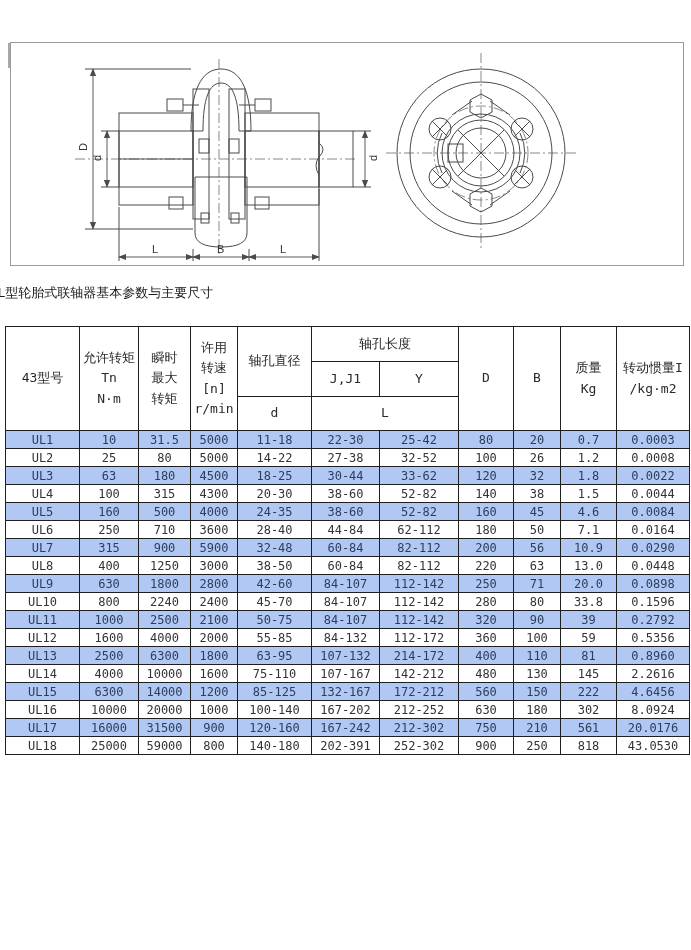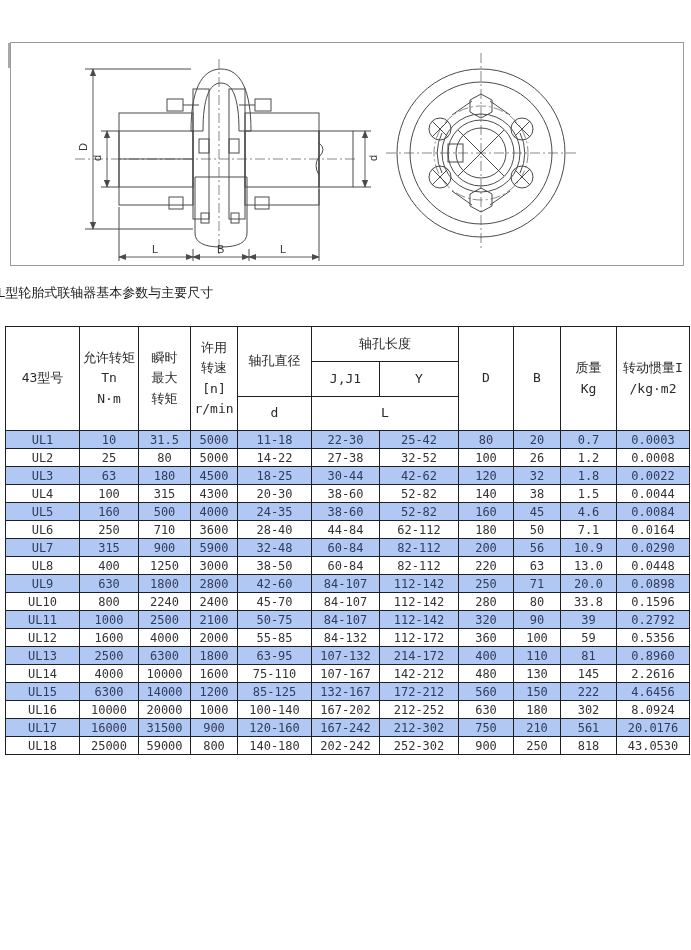--- a/index.html
+++ b/index.html
@@ -260,21 +260,21 @@
         <td>1.2</td>
         <td>0.0008</td>
       </tr>
       <tr class="alt">
         <td>UL3</td>
         <td>63</td>
         <td>180</td>
         <td>4500</td>
         <td>18-25</td>
         <td>30-44</td>
-        <td>42-62</td>
+        <td>33-62</td>
         <td>120</td>
         <td>32</td>
         <td>1.8</td>
         <td>0.0022</td>
       </tr>
       <tr>
         <td>UL4</td>
         <td>100</td>
         <td>315</td>
         <td>4300</td>
@@ -454,21 +454,21 @@
         <td>210</td>
         <td>561</td>
         <td>20.0176</td>
       </tr>
       <tr>
         <td>UL18</td>
         <td>25000</td>
         <td>59000</td>
         <td>800</td>
         <td>140-180</td>
-        <td>202-242</td>
+        <td>202-391</td>
         <td>252-302</td>
         <td>900</td>
         <td>250</td>
         <td>818</td>
         <td>43.0530</td>
       </tr>
     </tbody>
 </table>
 
 </body></html>

